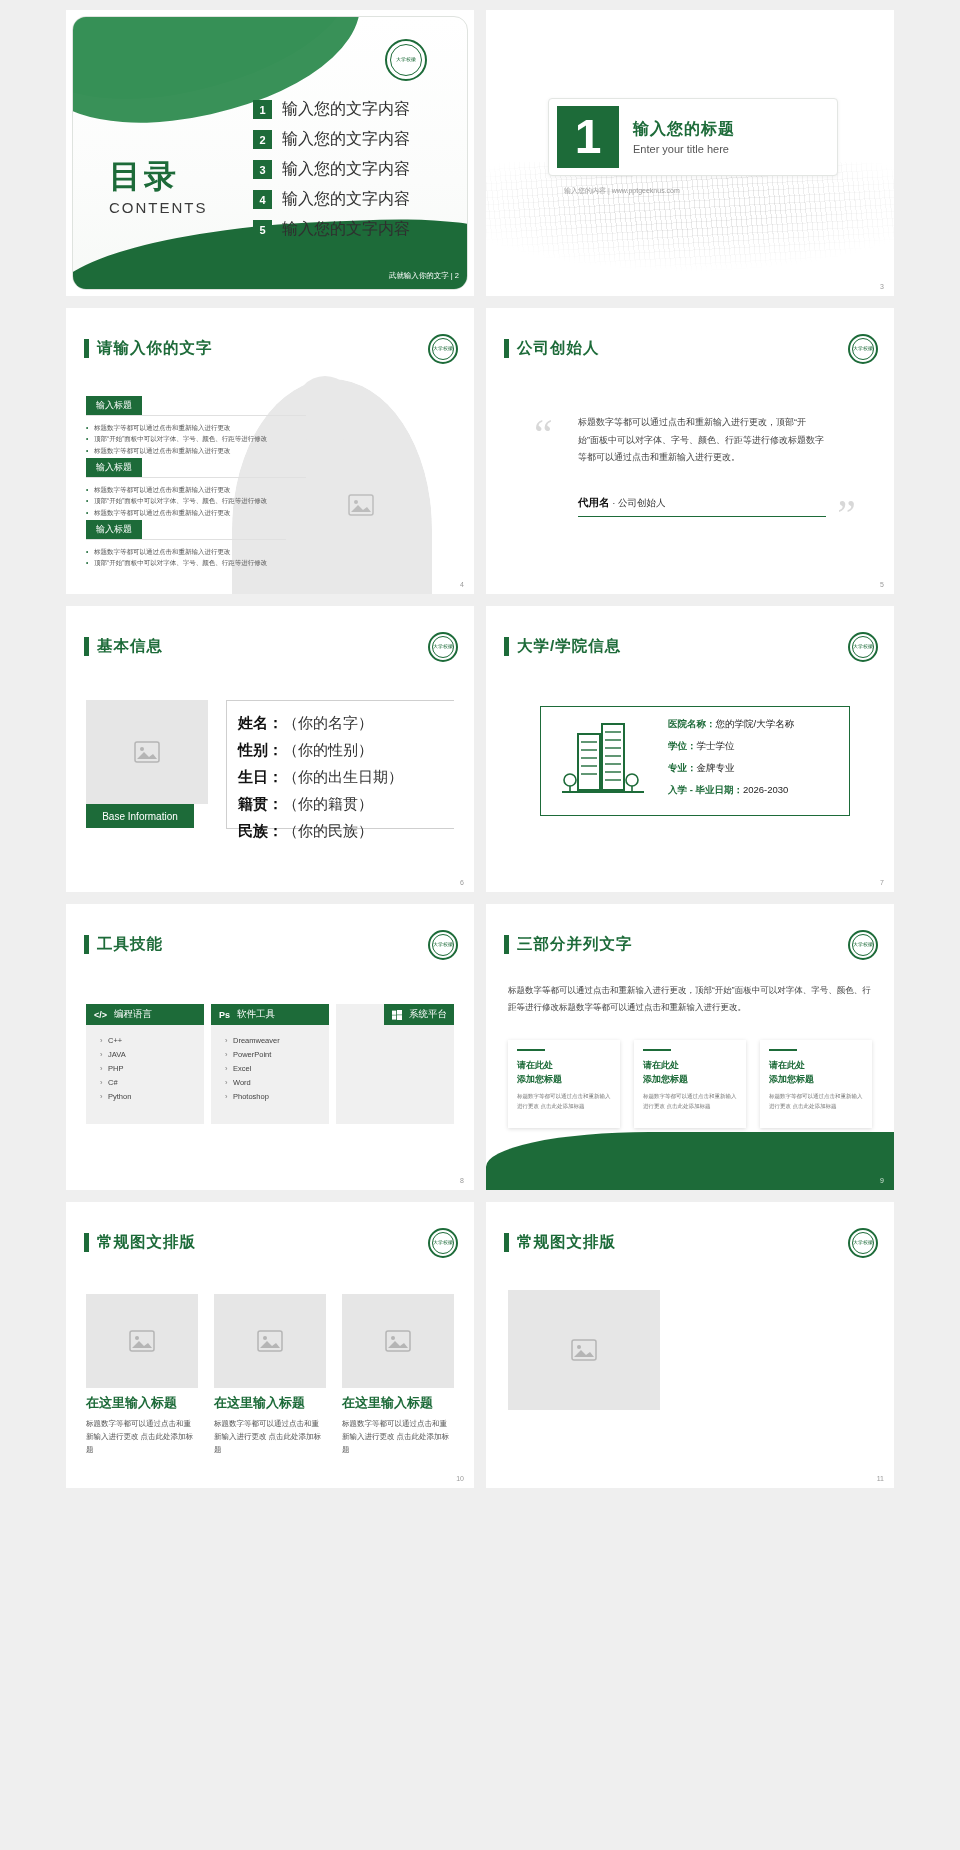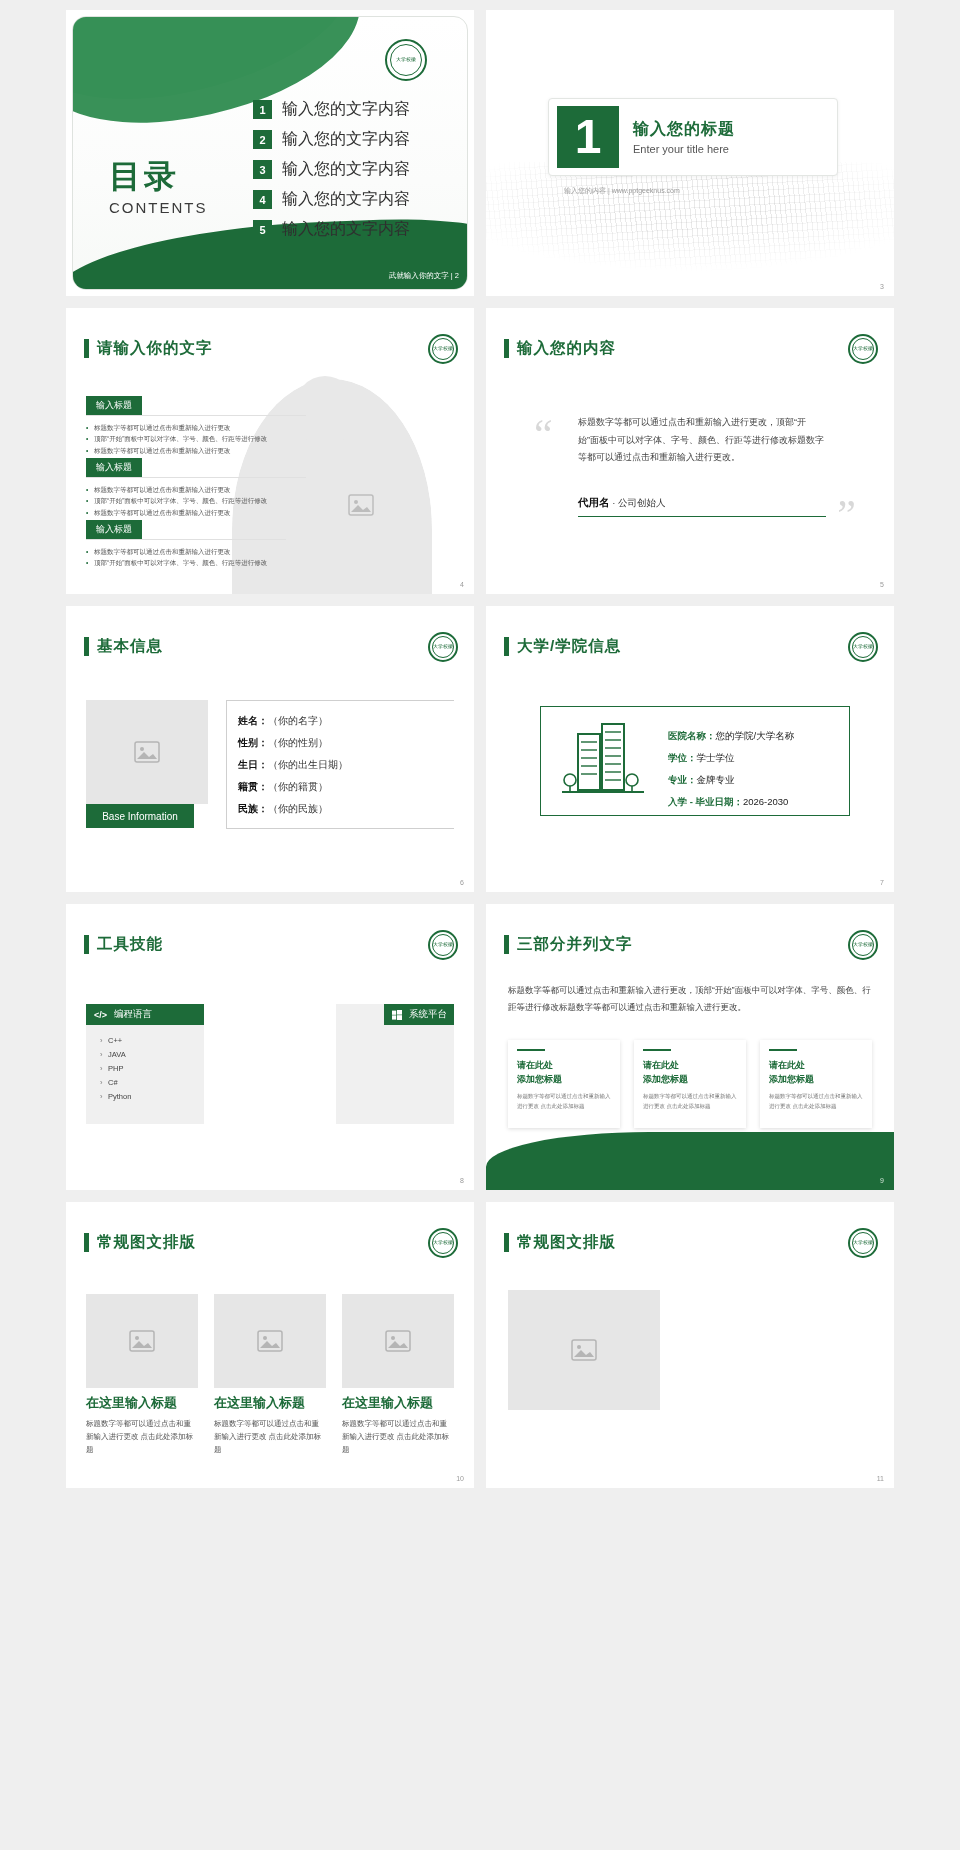--- a/index.html
+++ b/index.html
@@ -201,29 +201,29 @@
     display:flex;align-items:center;justify-content:center;
   }
   .s6 .caption {
     position:absolute; left: 20px; top: 198px; width: 108px; height: 24px;
     background:#1d6b39; color:#fff; font-size:10px; display:flex;align-items:center;justify-content:center;
   }
   .s6 .vline { position:absolute; left:160px; top:94px; height:128px; border-left:1px solid #cfcfcf;}
   .s6 .topline { position:absolute; left:160px; top:94px; width:228px; border-top:1px solid #cfcfcf;}
   .s6 .botline { position:absolute; left:160px; top:222px; width:228px; border-top:1px solid #cfcfcf;}
   .s6 .fields { position:absolute; left:172px; top:108px; }
-  .s6 .frow { font-size: 10px; color:#333; margin-bottom: 8px; }
+  .s6 .frow { font-size: 15px; color:#333; margin-bottom: 8px; }
   .s6 .frow b { color:#111; font-weight:bold; }
   
   .s7 .box {
     position:absolute; left: 54px; top: 100px; width: 310px; height: 110px;
     border: 1px solid #1d6b39; background:#fff;
   }
   .s7 .bldg { position:absolute; left: 74px; top: 114px; }
-  .s7 .info { position:absolute; left: 182px; top: 124px; }
+  .s7 .info { position:absolute; left: 182px; top: 112px; }
   .s7 .irow { font-size: 9.5px; color:#222; margin-bottom: 9px; }
   .s7 .irow b { color:#1d6b39; }
   
   .s8 .col { position:absolute; top: 100px; width: 118px; height: 120px; background:#f0f0f0; }
   .s8 .colhead {
     height: 21px; background:#1d6b39; color:#fff; font-size:9.5px;
     display:flex;align-items:center; gap:7px; padding-left:8px;
   }
   .s8 ul { list-style:none; padding: 9px 0 0 14px; }
   .s8 li { font-size: 7.5px; color:#444; line-height: 1.85; position:relative; padding-left:8px;}
@@ -364,21 +364,21 @@
         <li>顶部“开始”面板中可以对字体、字号、颜色、行距等进行修改</li>
       </ul>
     </div>
 
     <div class="pagenum">4</div>
   </div>
 
   <div class="slide s5">
     <div class="stitle">
       <div class="bar"></div>
-      <div class="txt">输入您的内容</div>
+      <div class="txt">公司创始人</div>
     </div>
     <div class="crest">
       <div class="inner">大学校徽</div>
     </div>
 
     <div class="quote-open">“</div>
     <div class="quote-close">”</div>
     <div class="para">标题数字等都可以通过点击和重新输入进行更改，顶部“开始”面板中可以对字体、字号、颜色、行距等进行修改标题数字等都可以通过点击和重新输入进行更改。</div>
     <div class="sign">
       <b>代用名</b>
@@ -496,20 +496,33 @@
       </div>
       <ul>
         <li>C++</li>
         <li>JAVA</li>
         <li>PHP</li>
         <li>C#</li>
         <li>Python</li>
       </ul>
     </div>
 
+    <div class="col" style="left:145px;">
+      <div class="colhead">
+        <span style="font-size:9px;font-weight:bold;">Ps</span>
+        <span>软件工具</span>
+      </div>
+      <ul>
+        <li>Dreamweaver</li>
+        <li>PowerPoint</li>
+        <li>Excel</li>
+        <li>Word</li>
+        <li>Photoshop</li>
+      </ul>
+    </div>
 
     <div class="col" style="left:270px;padding-left:48px;">
       <div class="colhead">
         <svg width="10" height="10" viewBox="0 0 10 10">
           <rect x="0" y="0.6" width="4.2" height="4.2" fill="#fff"></rect>
           <rect x="5" y="0" width="5" height="4.6" fill="#fff"></rect>
           <rect x="0" y="5.4" width="4.2" height="4.2" fill="#fff"></rect>
           <rect x="5" y="5.2" width="5" height="4.8" fill="#fff"></rect>
         </svg>
         <span>系统平台</span>

